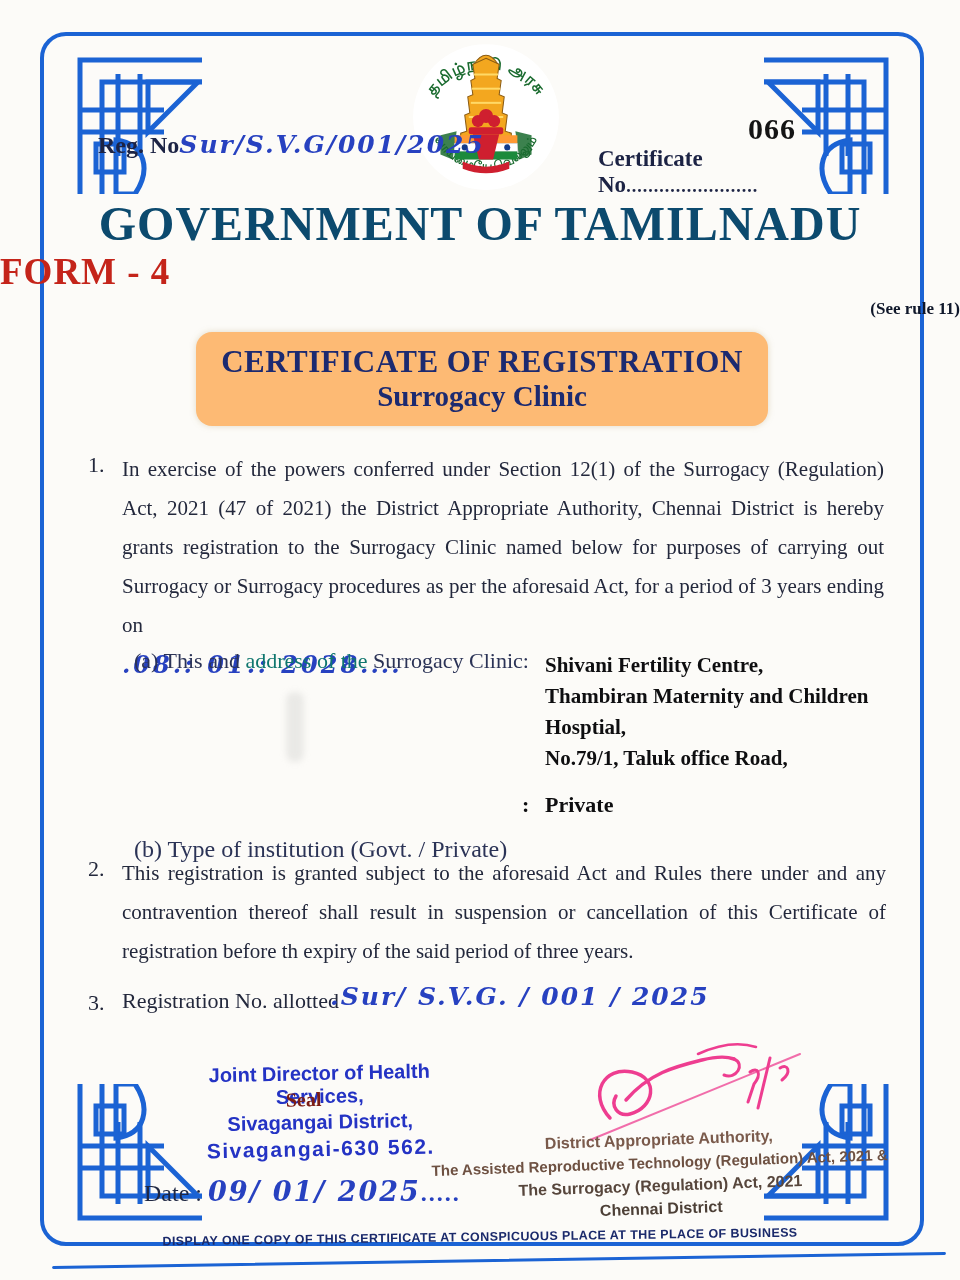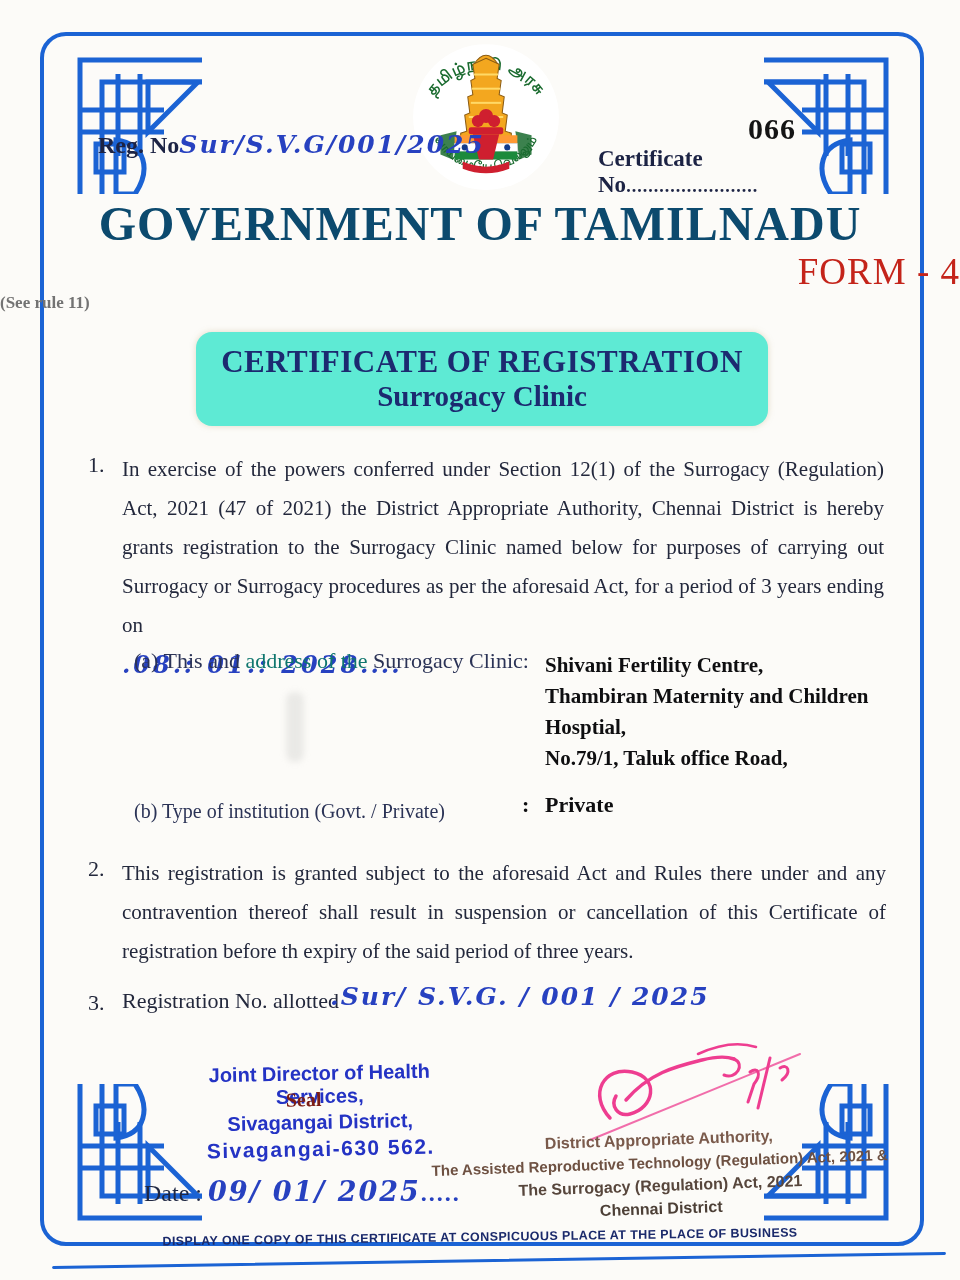--- a/index.html
+++ b/index.html
@@ -33,26 +33,26 @@
   .regno .hand{font-size:25px;}
   .certno{left:598px;top:112px;width:240px;color:#1c2344;}
   .certno .val{display:block;margin-left:150px;font-family:"Liberation Serif",serif;
     font-size:30px;font-weight:bold;color:#141414;letter-spacing:1px;}
   .certno .lbl{font-size:23px;font-weight:bold;}
   .certno .dots{font-size:18px;font-weight:bold;letter-spacing:1px;}
   .emblem{left:410px;top:34px;width:152px;height:162px;}
   
   .gov-title{left:0;top:196px;width:100%;text-align:center;
     font-size:48px;font-weight:bold;color:#0c4a6e;letter-spacing:1px;}
-  .form-title{left:0;top:250px;width:100%;text-align:right;
-    font-size:37px;font-weight:normal;color:#c4241a;letter-spacing:1px;}
-  .rule-note{left:0;top:293px;width:100%;text-align:left;
-    font-size:17px;font-weight:bold;color:#737373;}
+  .form-title{left:0;top:250px;width:100%;text-align:left;
+    font-size:37px;font-weight:bold;color:#c4241a;letter-spacing:1px;}
+  .rule-note{left:0;top:299px;width:100%;text-align:right;
+    font-size:17px;font-weight:bold;color:#0f172a;}
   .cert-box{
-    left:196px;top:332px;width:572px;height:94px;background:#5eead4;
+    left:196px;top:332px;width:572px;height:94px;background:#fdba74;
     border-radius:16px;text-align:center;color:#1c2a70;
     box-shadow:0 0 6px rgba(180,160,110,.35);
   }
   .cert-box .l1{margin-top:12px;font-size:31px;font-weight:bold;letter-spacing:.5px;}
   .cert-box .l2{font-size:29px;font-weight:bold;}
   
   .clause-num{font-size:22px;color:#23283c;}
   .num1{left:88px;top:452px;}
   .num2{left:88px;top:856px;}
   .num3{left:88px;top:990px;}
@@ -60,21 +60,21 @@
     font-size:21px;line-height:39px;text-align:justify;color:#23283c;
   }
   .c1{left:122px;top:450px;width:762px;}
   .c2{left:122px;top:854px;width:764px;}
   .hand-date{display:block;font-size:24px;letter-spacing:3px;}
   .dots-ink{color:#2741c0;font-weight:bold;letter-spacing:2px;}
   .clinic-label{left:134px;top:648px;font-size:22px;color:#2b3356;}
   .clinic-label .faded{color:#0f766e;}
   .clinic-address{left:545px;top:650px;width:335px;font-size:21px;font-weight:bold;
     color:#0e0e10;line-height:31px;}
-  .inst-label{left:134px;top:800px;font-size:20px;color:#2b3356;}
+  .inst-label{left:134px;top:836px;font-size:24px;color:#2b3356;}
   .inst-colon{left:522px;top:792px;font-size:22px;font-weight:bold;color:#0e0e10;}
   .inst-value{left:545px;top:792px;font-size:22px;font-weight:bold;color:#0e0e10;}
   .c3-label{left:122px;top:988px;font-size:22px;color:#23283c;}
   .c3-value{left:330px;top:982px;font-size:25px;}
   
   .stamp{
     left:168px;top:1062px;width:304px;text-align:center;color:#2433c4;
     font-family:"Liberation Sans", sans-serif;font-weight:bold;
     transform:rotate(-1.2deg);
   }

